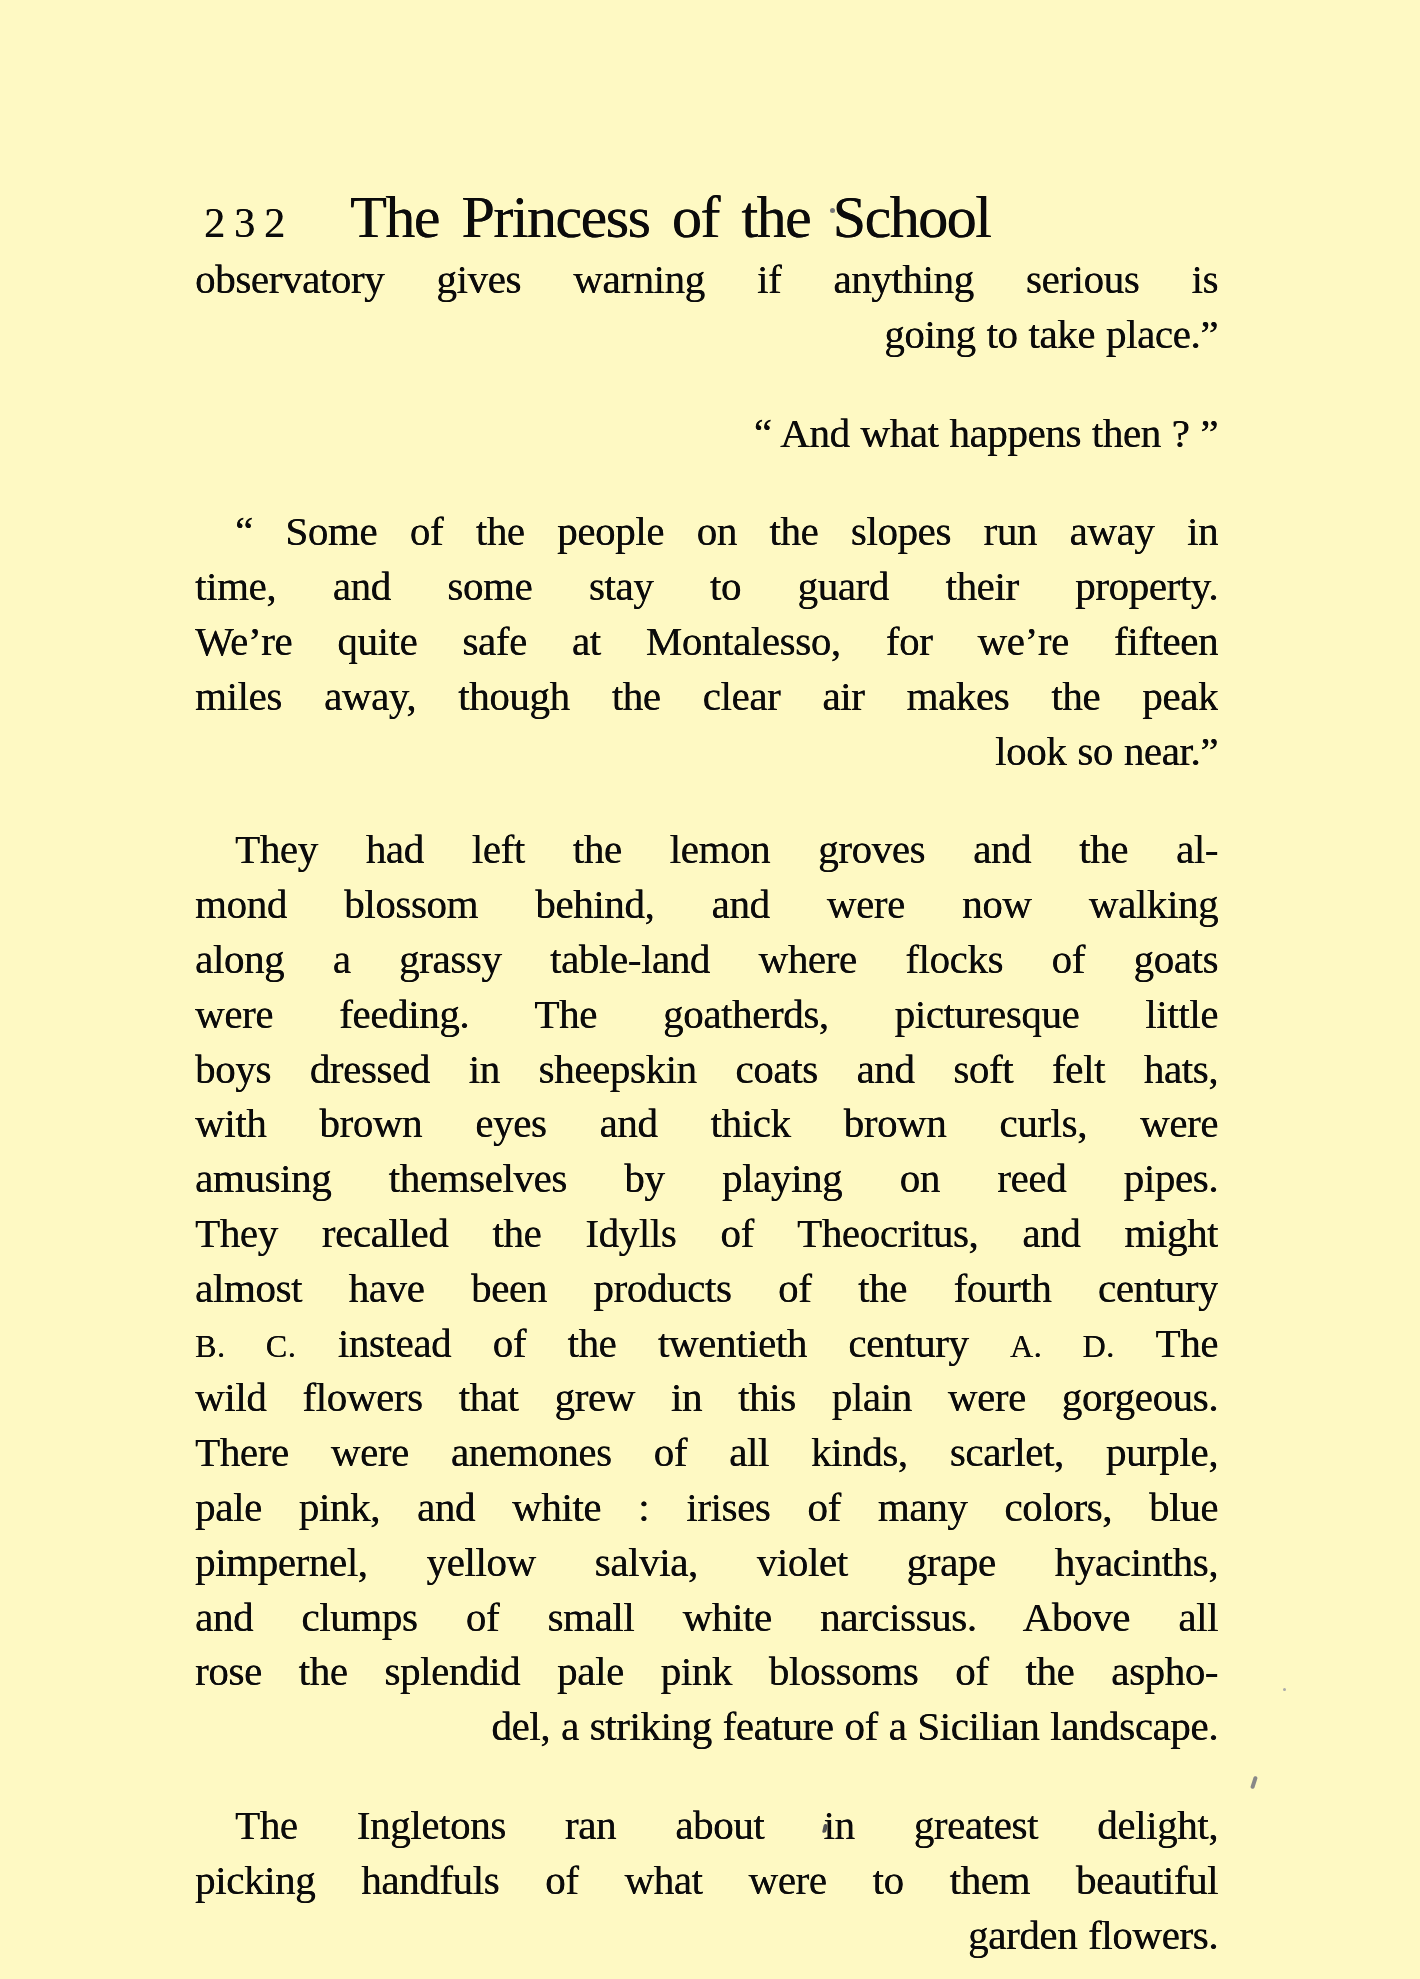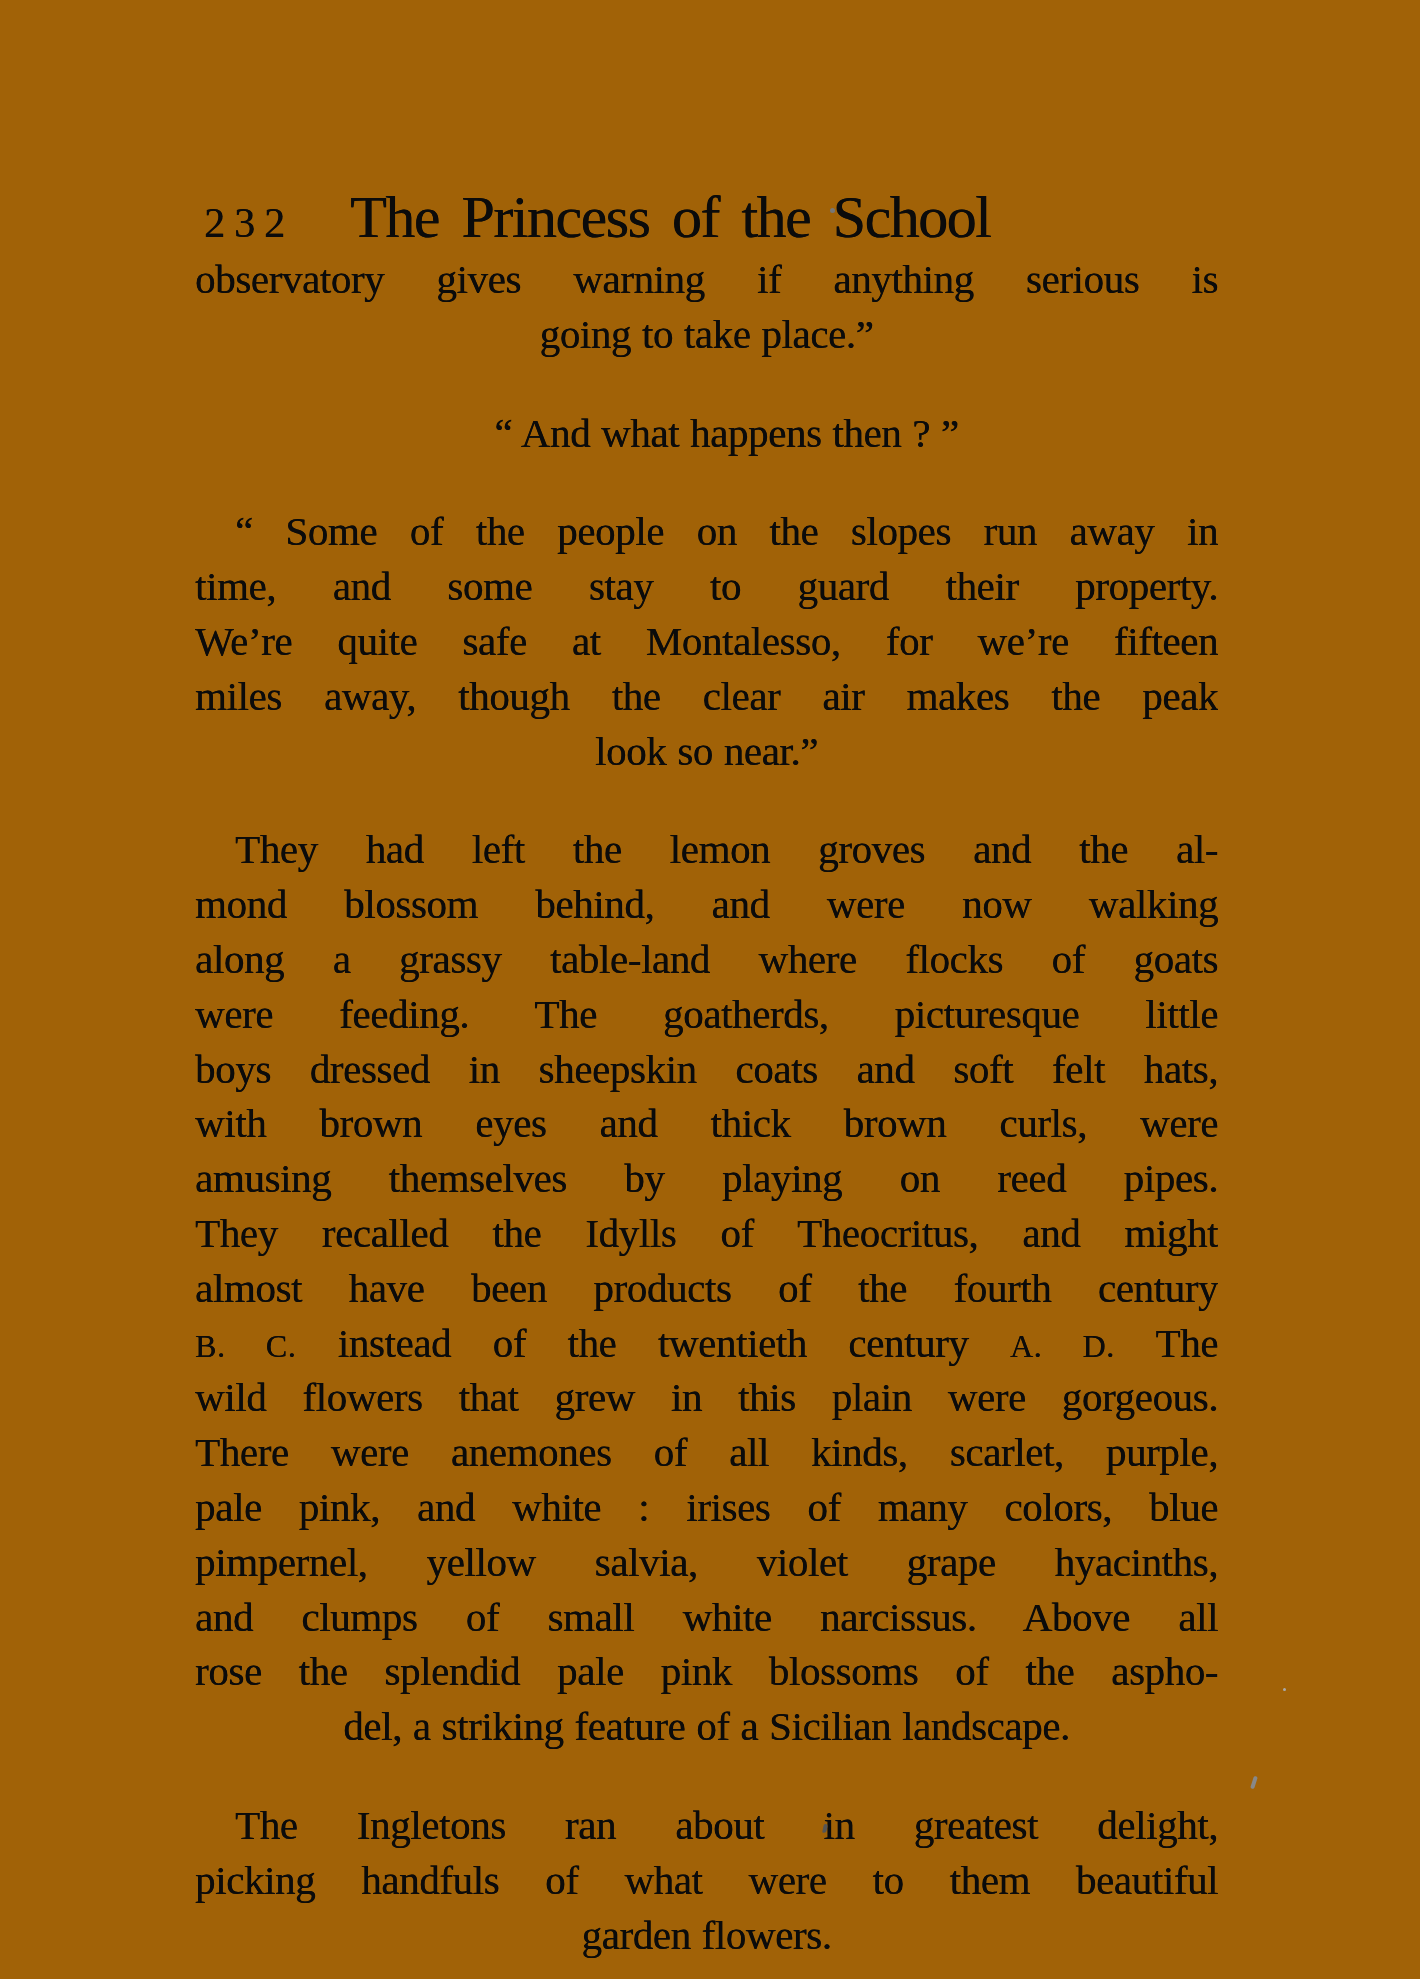--- a/index.html
+++ b/index.html
@@ -11,21 +11,21 @@
     width: 1420px;
     height: 1979px;
     position: relative;
     overflow: hidden;
     font-family: "Liberation Serif", "DejaVu Serif", serif;
     color: #0b0b0b;
   }
   .sheet {
     position: absolute;
     inset: 0;
-    background: #a16207;
+    background: #fef9c3;
   }
   
   .page-header {
     position: absolute;
     left: 204px;
     top: 146px;
     display: flex;
     align-items: baseline;
     gap: 56px;
     white-space: nowrap;
@@ -49,21 +49,21 @@
     width: 1023px;
     font-size: 41px;
     letter-spacing: -0.4px;
     word-spacing: 1px;
     text-shadow: 0.35px 0 0 currentColor;
   }
   .line {
     height: 54.8px;
     line-height: 54.8px;
     overflow: hidden;
-    text-align: center;
+    text-align: right;
   }
   .line.j {
     text-align: justify;
     text-align-last: justify;
   }
   .line.ind {
     text-indent: 40px;
     margin-top: 44px;
   }
   .sc {

